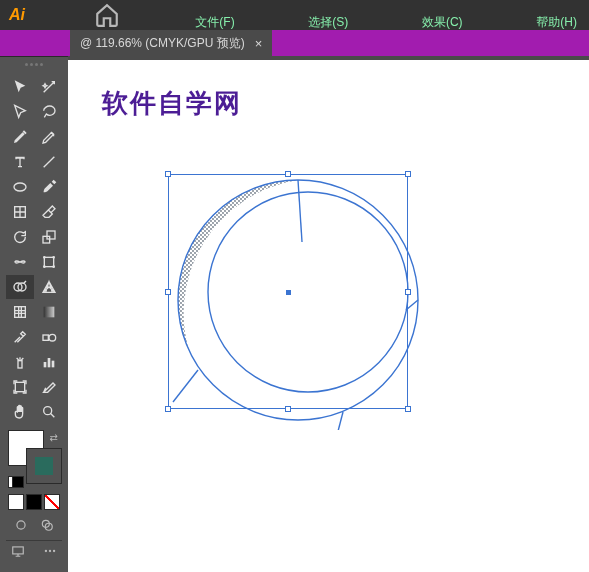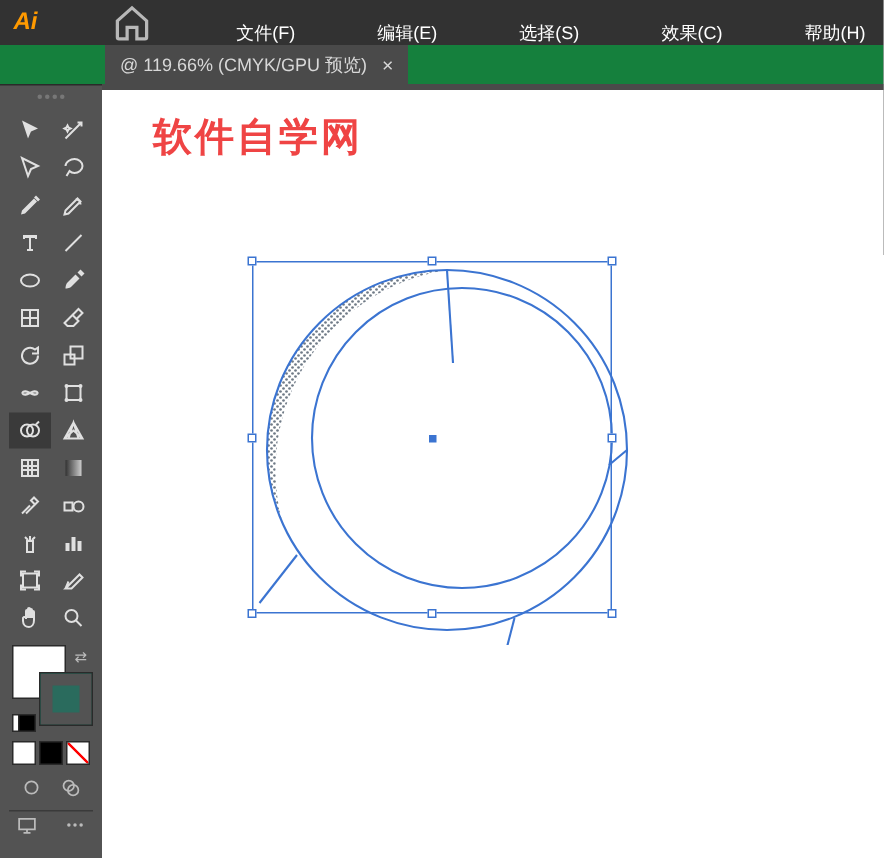--- a/index.html
+++ b/index.html
@@ -1,23 +1,23 @@
 <!DOCTYPE html>
 <html><head>
 <meta charset="utf-8">
 <style>
   * { margin: 0; padding: 0; box-sizing: border-box; font-family: "Microsoft YaHei", Arial, sans-serif; }
   body { background: #4a4a4a; width: 589px; height: 572px; overflow: hidden; }
 
   .menubar { height: 30px; background: #323232; display: flex; align-items: center; padding: 0 4px; justify-content: space-between; }
   .app-icon { width: 26px; height: 26px; display: flex; align-items: center; justify-content: center; color: #ff9a00; font-weight: bold; font-size: 16px; font-style: italic; margin-right: 6px; }
   .home-icon { width: 26px; height: 26px; display: flex; align-items: center; justify-content: center; color: #b8b8b8; margin-right: 10px; }
-  .menu-item { color: #ffffff; font-size: 12px; padding: 0 8px; height: 16px; line-height: 30px; cursor: default; }
-
-  .tabbar { height: 26px; background: #15803d; display: flex; align-items: center; padding-left: 70px; }
+  .menu-item { color: #86efac; font-size: 12px; padding: 0 8px; height: 16px; line-height: 30px; cursor: default; }
+
+  .tabbar { height: 26px; background: #a21caf; display: flex; align-items: center; padding-left: 70px; }
   .tab { height: 26px; background: #4a4a4a; color: #d8d8d8; font-size: 12px; padding: 0 10px; display: flex; align-items: center; gap: 10px; }
   .tab-close { color: #d8d8d8; font-size: 13px; cursor: pointer; }
 
   .main { position: absolute; top: 56px; left: 0; right: 0; bottom: 0; display: flex; }
   .toolbox {
     width: 68px; background: #535353; border-top: 1px solid #2a2a2a;
     display: flex; flex-direction: column; align-items: center; padding-top: 6px;
   }
   .drag-dots { width: 32px; height: 8px; display: flex; justify-content: center; gap: 2px; margin-bottom: 4px; }
   .drag-dots span { width: 3px; height: 3px; background: #777; border-radius: 50%; }
@@ -48,42 +48,41 @@
   .screen-row { display: flex; gap: 4px; margin-top: 6px; }
   .screen-cell { width: 22px; height: 18px; color: #bbb; display: flex; align-items: center; justify-content: center; }
   .screen-cell svg { width: 18px; height: 14px; }
 
   .bottom-bar { width: 56px; height: 24px; margin-top: 6px; border-top: 1px solid #3a3a3a; display: flex; align-items: center; justify-content: center; gap: 18px; color: #bbb; }
   .bottom-bar svg { width: 14px; height: 14px; }
 
   .canvas-wrap { flex: 1; background: #4a4a4a; position: relative; }
   .canvas { position: absolute; top: 4px; left: 0; right: 0; bottom: 0; background: #fff; }
 
-  .watermark { position: absolute; top: 14px; left: 34px; color: #ef4444; }
+  .watermark { position: absolute; top: 26px; left: 34px; color: #4c1d95; }
   .watermark .l1 { font-size: 26px; font-weight: bold; letter-spacing: 2px; }
   .watermark .l2 { font-size: 11px; letter-spacing: 2px; margin-top: -2px; }
 
   .selection { position: absolute; border: 1px solid #3b74d1; }
   .sel-handle { position: absolute; width: 6px; height: 6px; background: #fff; border: 1px solid #3b74d1; }
   .sel-center { position: absolute; width: 5px; height: 5px; background: #3b74d1; }
 
   .artwork { position: absolute; pointer-events: none; }
 </style>
 </head>
 <body>
 
 <div class="menubar">
   <div class="app-icon">Ai</div>
   <div class="home-icon">
     <svg viewBox="0 0 24 24" fill="none" stroke="currentColor" stroke-width="2">
         <path d="M3 11l9-8 9 8v10a1 1 0 0 1-1 1h-5v-7h-6v7H4a1 1 0 0 1-1-1z"></path>
       </svg>
   </div>
   <div class="menu-item">文件(F)</div>
-  <div class="menu-item">编辑(E)</div>
   <div class="menu-item">选择(S)</div>
   <div class="menu-item">效果(C)</div>
   <div class="menu-item">帮助(H)</div>
 </div>
 
 <div class="tabbar">
   <div class="tab">
     <span>@ 119.66% (CMYK/GPU 预览)</span>
     <span class="tab-close">×</span>
   </div>

